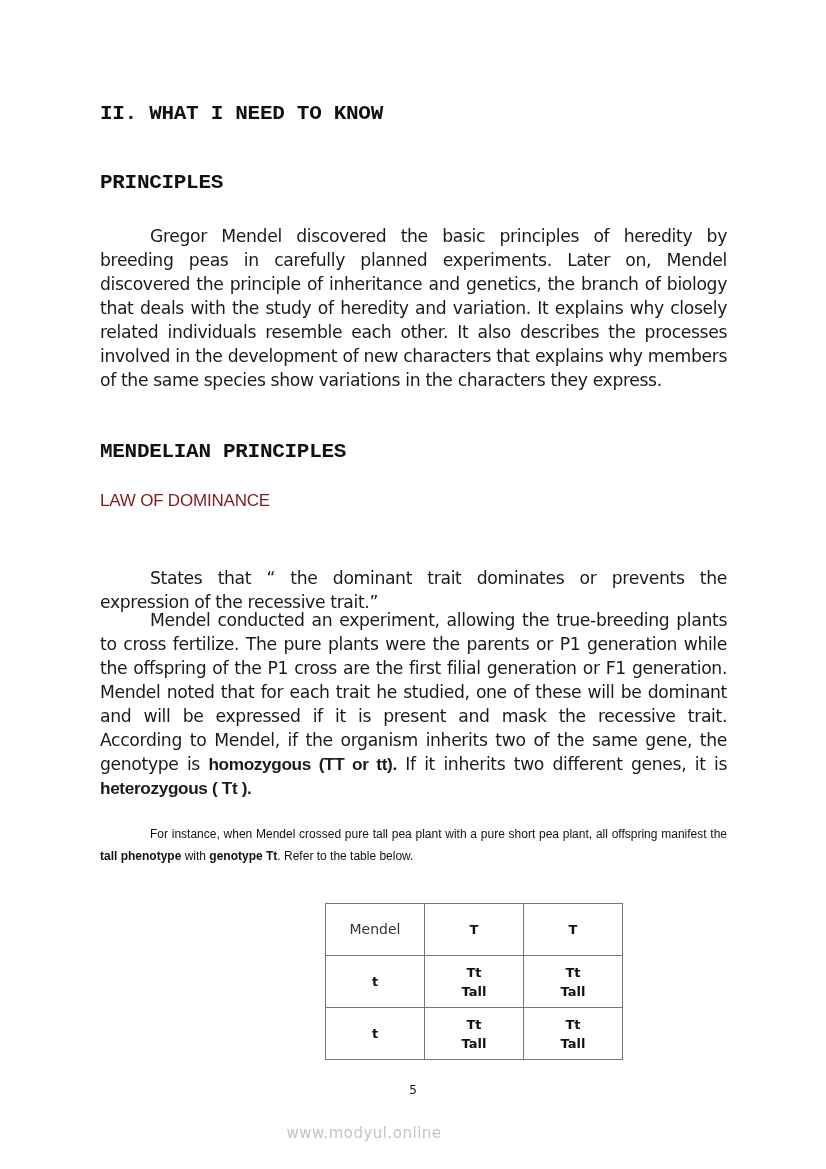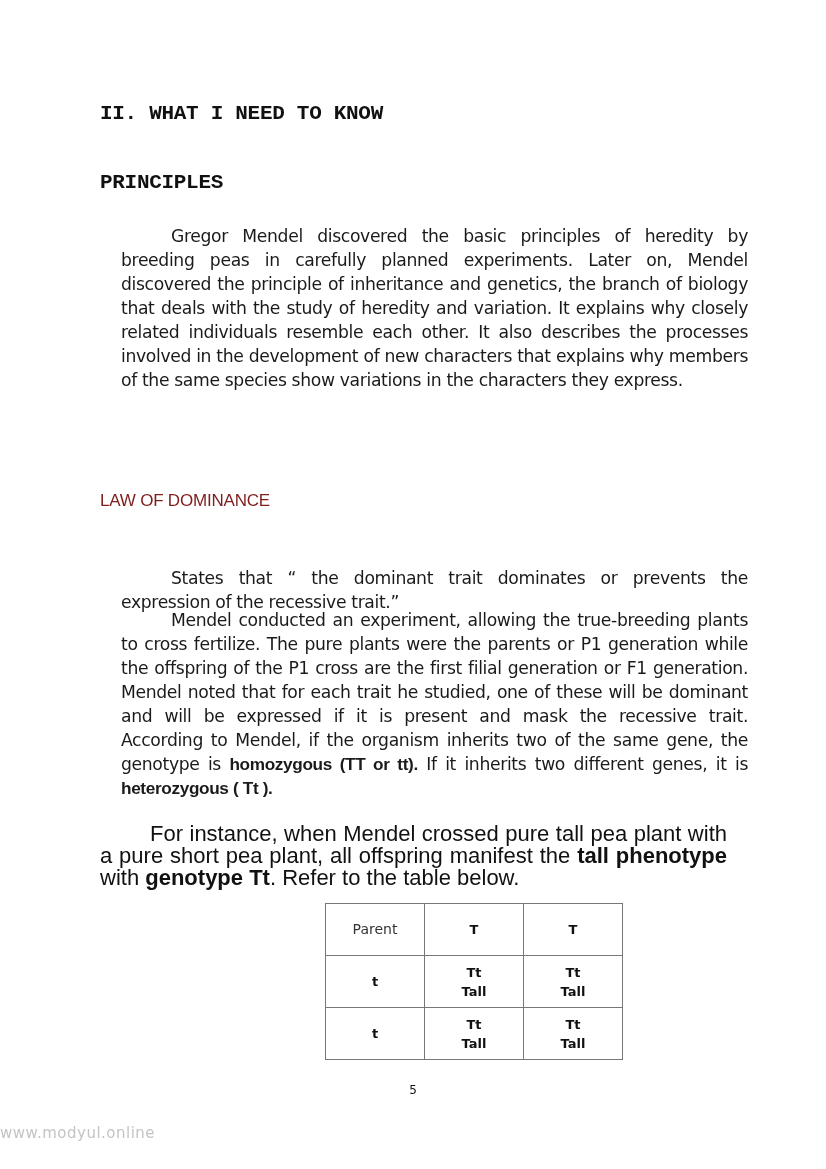--- a/index.html
+++ b/index.html
@@ -1,57 +1,58 @@
 <!DOCTYPE html>
 <html><head>
   <meta charset="utf-8">
   <style>
     html, body { margin: 0; padding: 0; background: #ffffff; }
     body { width: 826px; height: 1169px; position: relative; overflow: hidden; color: #111; }
     .page { position: absolute; left: 0; top: 0; width: 826px; height: 1169px; }
     .h1 { position: absolute; left: 100px; font-family: Liberation Mono, monospace; font-weight: bold; font-size: 21px; letter-spacing: -0.3px; color: #111; }
     .h2 { position: absolute; left: 100px; font-family: "Liberation Sans", sans-serif; font-weight: normal; font-size: 17px; letter-spacing: -0.2px; color: #7f1d1d; text-align: center; }
-    .para { position: absolute; left: 100px; width: 627px; font-family: "DejaVu Sans", sans-serif; font-size: 17.2px; line-height: 24px; text-align: justify; color: #1a1a1a; letter-spacing: -0.35px; margin-left: 21px; }
+    .para { position: absolute; left: 100px; width: 627px; font-family: "DejaVu Sans", sans-serif; font-size: 17.2px; line-height: 24px; text-align: justify; color: #1a1a1a; letter-spacing: -0.35px; }
     .para .indent { display: inline-block; width: 50px; }
-    .para2 { position: absolute; left: 100px; width: 627px; font-family: "Liberation Sans", sans-serif; font-size: 22px; line-height: 22px; text-align: justify; color: #111; }
+    .para2 { position: absolute; left: 100px; width: 627px; font-family: "Liberation Sans", sans-serif; font-size: 12px; line-height: 22px; text-align: justify; color: #111; }
     .para2 .indent { display: inline-block; width: 50px; }
     b { font-weight: bold; }
     .note { position: absolute; left: 143px; top: 947px; font-family: "Liberation Sans", sans-serif; font-size: 15.5px; line-height: 19.3px; color: #111; }
     table.punnett { position: absolute; left: 325px; top: 903px; border-collapse: collapse; }
     table.punnett td { border: 1px solid #777; width: 98px; height: 51px; text-align: center; vertical-align: middle; padding: 0; font-family: "DejaVu Sans", sans-serif; font-size: 13px; line-height: 19px; }
     table.punnett td.parent { font-weight: normal; color: #333; font-size: 14px; }
     table.punnett td.bold { font-weight: bold; }
     .pagenum { position: absolute; left: 0; width: 826px; top: 1083px; text-align: center; font-family: "DejaVu Sans", sans-serif; font-size: 12px; color: #111; }
-    .watermark { position: absolute; left: 0; width: 728px; top: 1124px; font-family: "DejaVu Sans", sans-serif; font-size: 15px; color: #c4c4c4; letter-spacing: 0.5px; }
+    .watermark { position: absolute; left: 0; width: 728px; top: 1124px; text-align: center; font-family: "DejaVu Sans", sans-serif; font-size: 15px; color: #c4c4c4; letter-spacing: 0.5px; }
   </style>
 </head>
 <body>
 
 <div class="page">
 
   <div class="h1" style="top:102px;">II. WHAT I NEED TO KNOW</div>
 
   <div class="h1" style="top:171px;">PRINCIPLES</div>
 
   <div class="para" style="top:224px;"><span class="indent"></span><span>Gregor Mendel discovered the basic principles of heredity by breeding peas in carefully planned experiments. Later on, Mendel discovered the principle of inheritance and genetics, the branch of biology that deals with the study of heredity and variation. It explains why closely related individuals resemble each other. It also describes the processes involved in the development of new characters that explains why members of the same species show variations in the characters they express.</span></div>
 
+  <div class="h1" style="top:440px;">MENDELIAN PRINCIPLES</div>
 
   <div class="h2" style="top:491px;">LAW OF DOMINANCE</div>
 
   <div class="para" style="top:566px;"><span class="indent"></span><span>States that “ the dominant trait dominates or prevents the expression of the recessive trait.”</span></div>
 
   <div class="para" style="top:608px;"><span class="indent"></span><span>Mendel conducted an experiment, allowing the true-breeding plants to cross fertilize. The pure plants were the parents or P1 generation while the offspring  of the P1 cross are the first filial generation or F1 generation. Mendel noted that for each trait he studied, one of these will be dominant and will be expressed if it is present and mask the recessive trait. According to Mendel, if the organism inherits two of the same gene, the genotype is </span><b style="font-family:'Liberation Sans',sans-serif;">homozygous (TT or tt).</b><span> If it inherits two different genes, it is </span><b style="font-family:'Liberation Sans',sans-serif;">heterozygous ( Tt ).</b></div>
 
   <div class="para2" style="top:823px;"><span class="indent"></span><span>For instance, when Mendel crossed pure tall pea plant with a pure short pea plant, all offspring manifest the </span><b>tall phenotype</b><span> with </span><b>genotype Tt</b><span>. Refer to the table below.</span></div>
 
 
   <table class="punnett">
     <tbody>
         <tr>
-      <td class="parent">Parent</td>
+      <td class="parent">Mendel</td>
       <td class="bold">T</td>
       <td class="bold">T</td>
     </tr>
     <tr>
       <td class="bold">t</td>
       <td class="bold">
             <div>Tt</div>
             <div>Tall</div>
           </td>
       <td class="bold">

